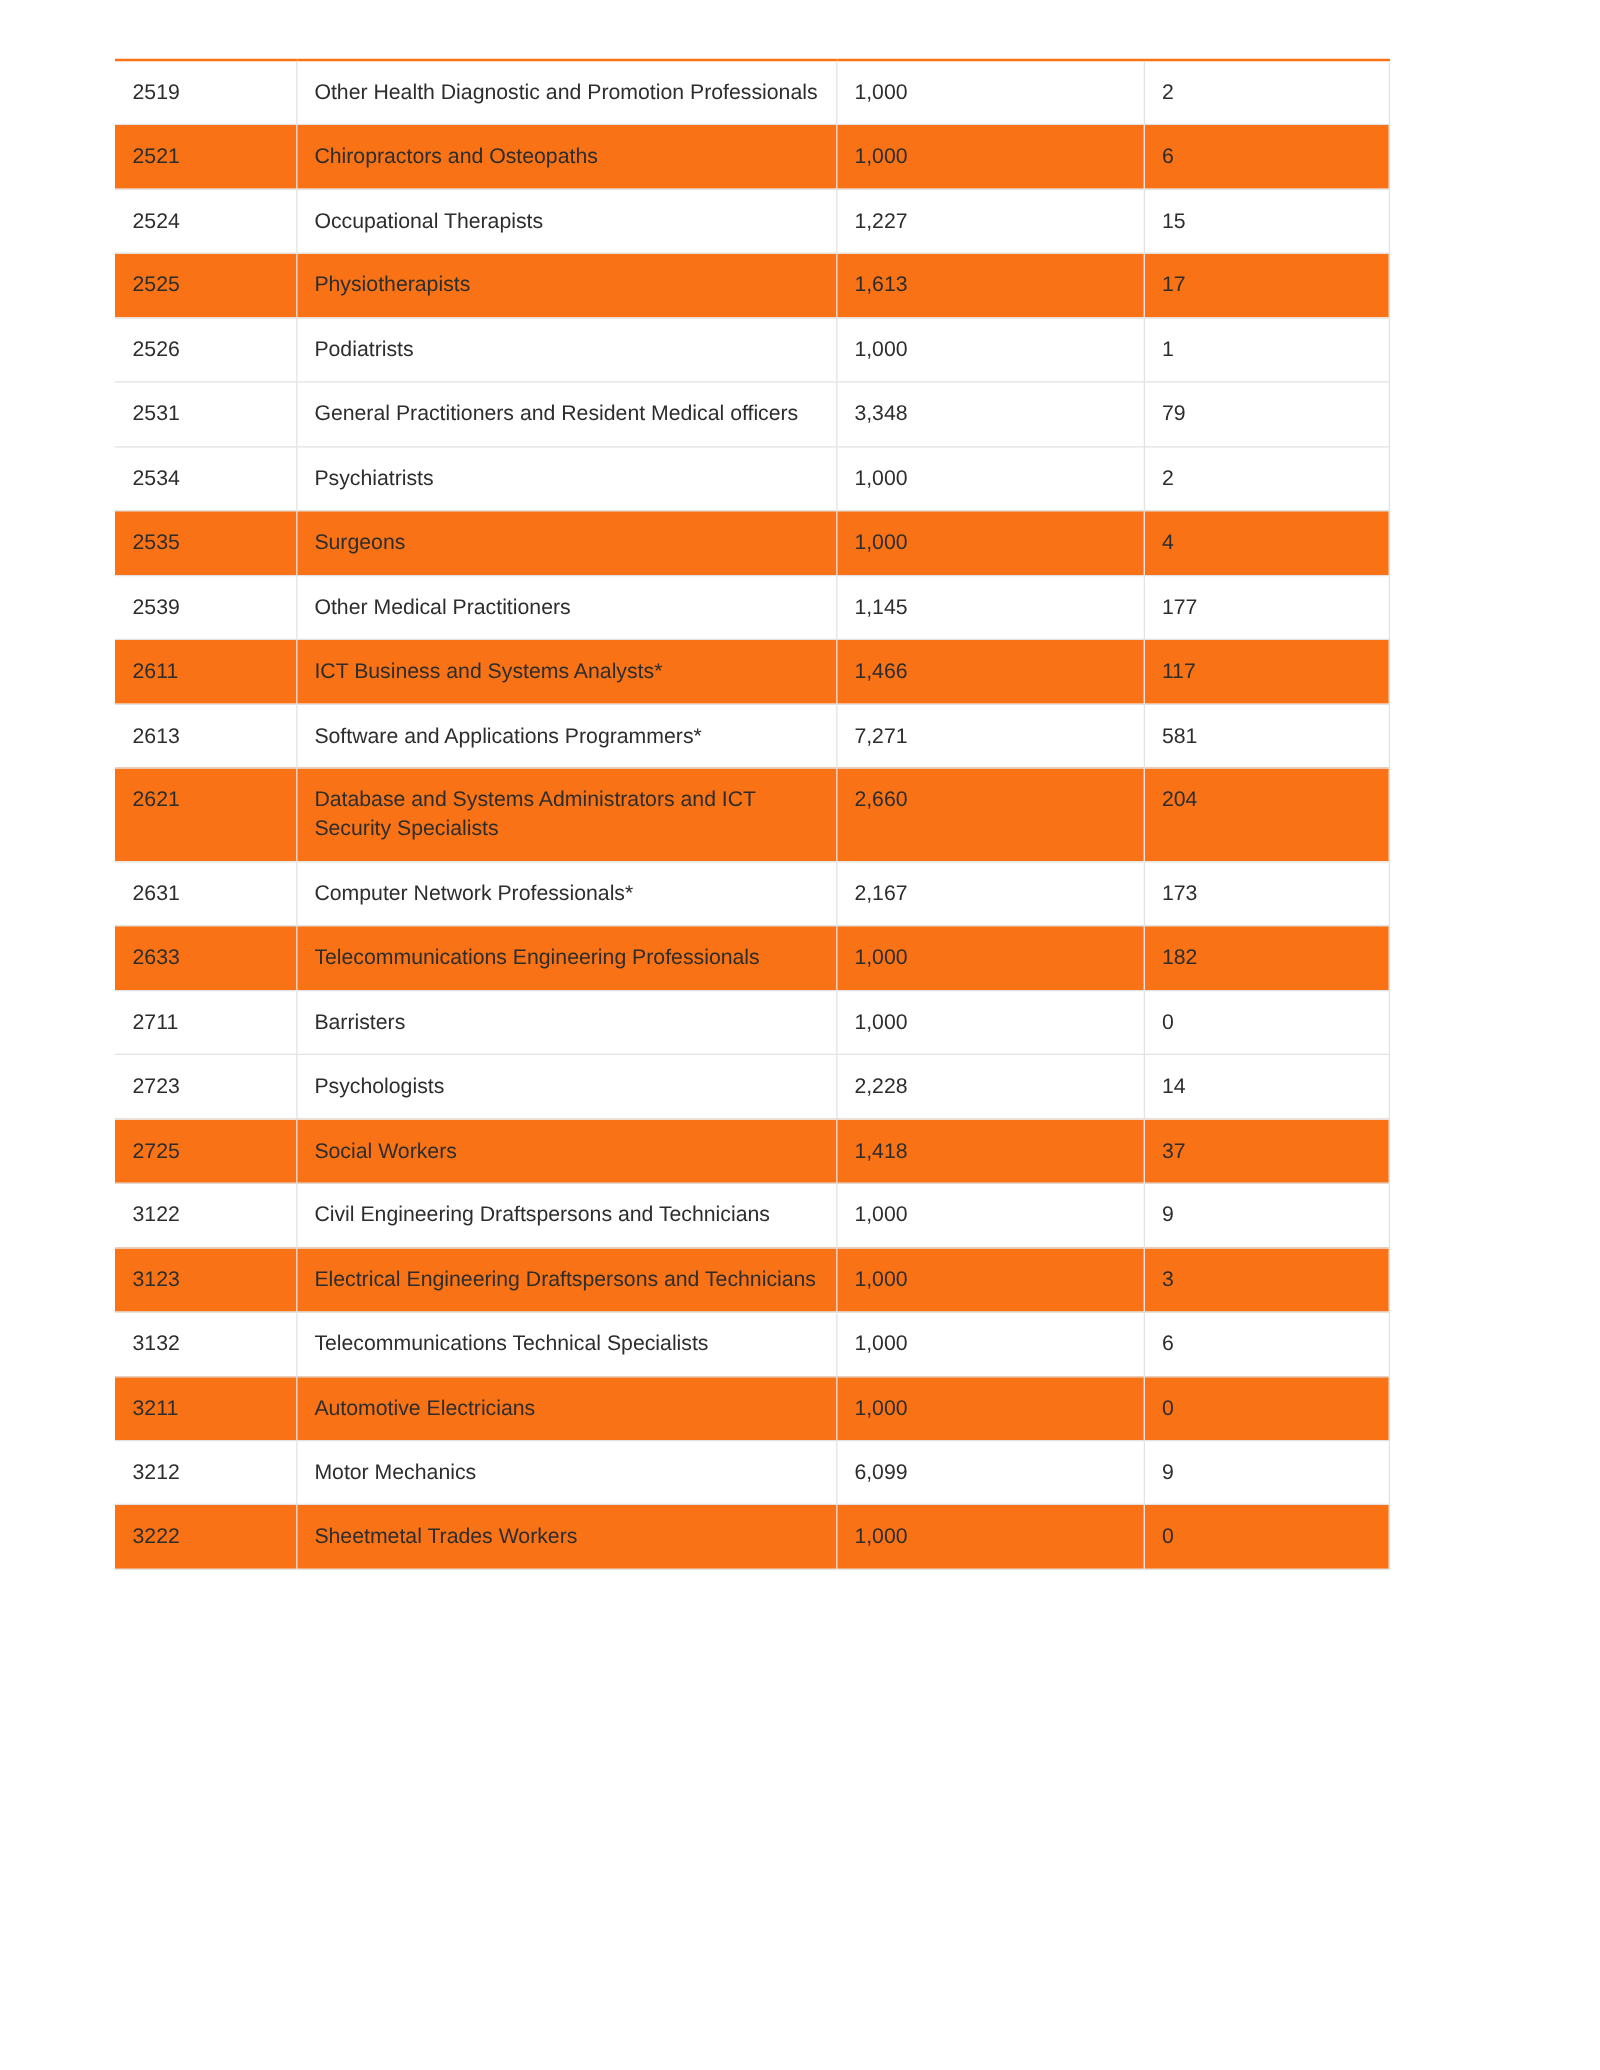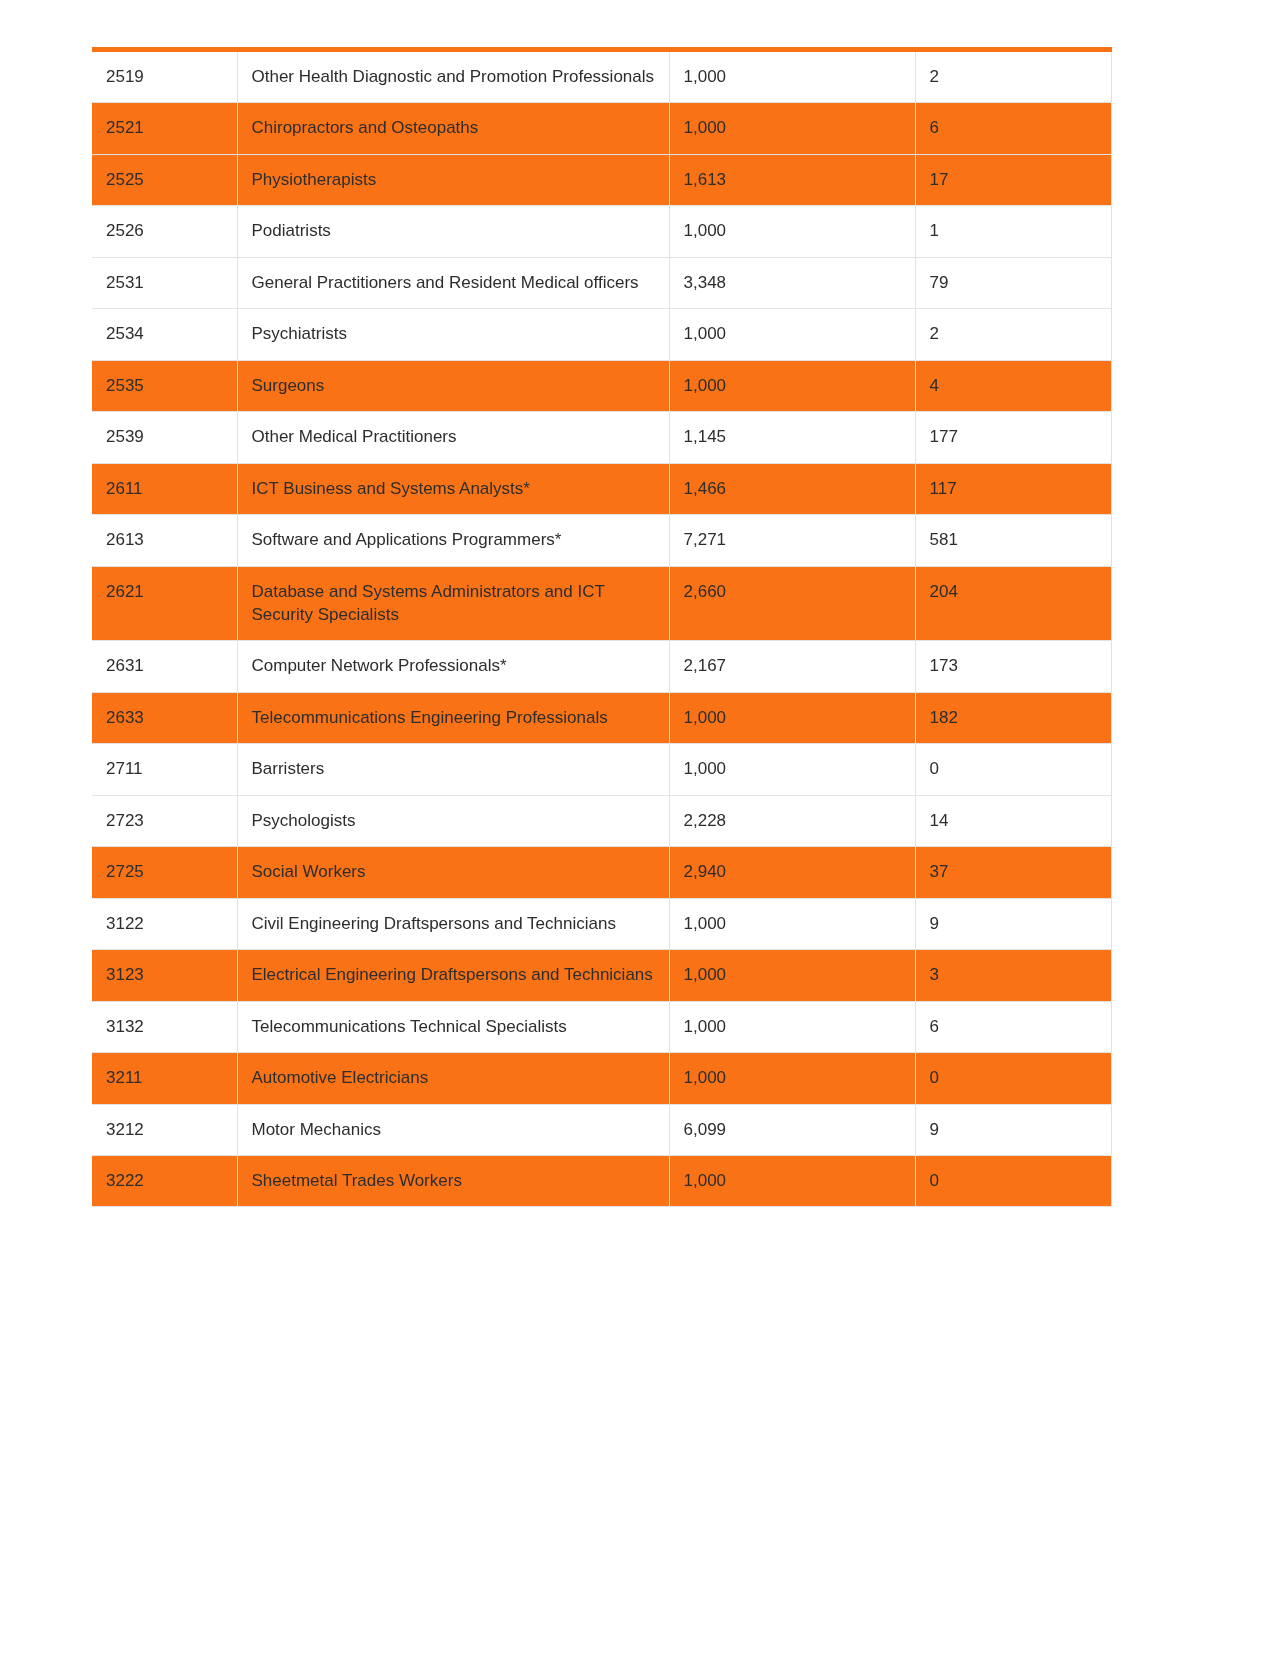--- a/index.html
+++ b/index.html
@@ -44,21 +44,21 @@
   table.occ-table col.c-res    { width: 196px; }
 
   table.occ-table tbody tr {
     background: #ffffff;
   }
   table.occ-table tbody tr.alt {
     background: #f97316;
   }
 
   table.occ-table tbody tr:first-child td {
-    border-top: 5px solid #f97316;
+    border-top: 2px solid #f97316;
   }
 
   table.occ-table td {
     border-bottom: 1px solid #e2e2e2;
     border-right: 1px solid #e2e2e2;
     padding: 13px 14px 14px 14px;
     vertical-align: top;
     color: #2d2d2d;
     font-weight: 400;
     word-wrap: break-word;
@@ -109,20 +109,34 @@
             <td class="col-name">
               <span class="cell-text">Chiropractors and Osteopaths</span>
             </td>
             <td class="col-ceiling">
               <span class="cell-text">1,000</span>
             </td>
             <td class="col-results">
               <span class="cell-text">6</span>
             </td>
           </tr>
+          <tr>
+            <td class="col-code">
+              <span class="cell-text">2524</span>
+            </td>
+            <td class="col-name">
+              <span class="cell-text">Occupational Therapists</span>
+            </td>
+            <td class="col-ceiling">
+              <span class="cell-text">1,227</span>
+            </td>
+            <td class="col-results">
+              <span class="cell-text">15</span>
+            </td>
+          </tr>
           <tr class="alt">
             <td class="col-code">
               <span class="cell-text">2525</span>
             </td>
             <td class="col-name">
               <span class="cell-text">Physiotherapists</span>
             </td>
             <td class="col-ceiling">
               <span class="cell-text">1,613</span>
             </td>
@@ -299,21 +313,21 @@
             </td>
           </tr>
           <tr class="alt">
             <td class="col-code">
               <span class="cell-text">2725</span>
             </td>
             <td class="col-name">
               <span class="cell-text">Social Workers</span>
             </td>
             <td class="col-ceiling">
-              <span class="cell-text">2,940</span>
+              <span class="cell-text">1,418</span>
             </td>
             <td class="col-results">
               <span class="cell-text">37</span>
             </td>
           </tr>
           <tr>
             <td class="col-code">
               <span class="cell-text">3122</span>
             </td>
             <td class="col-name">

